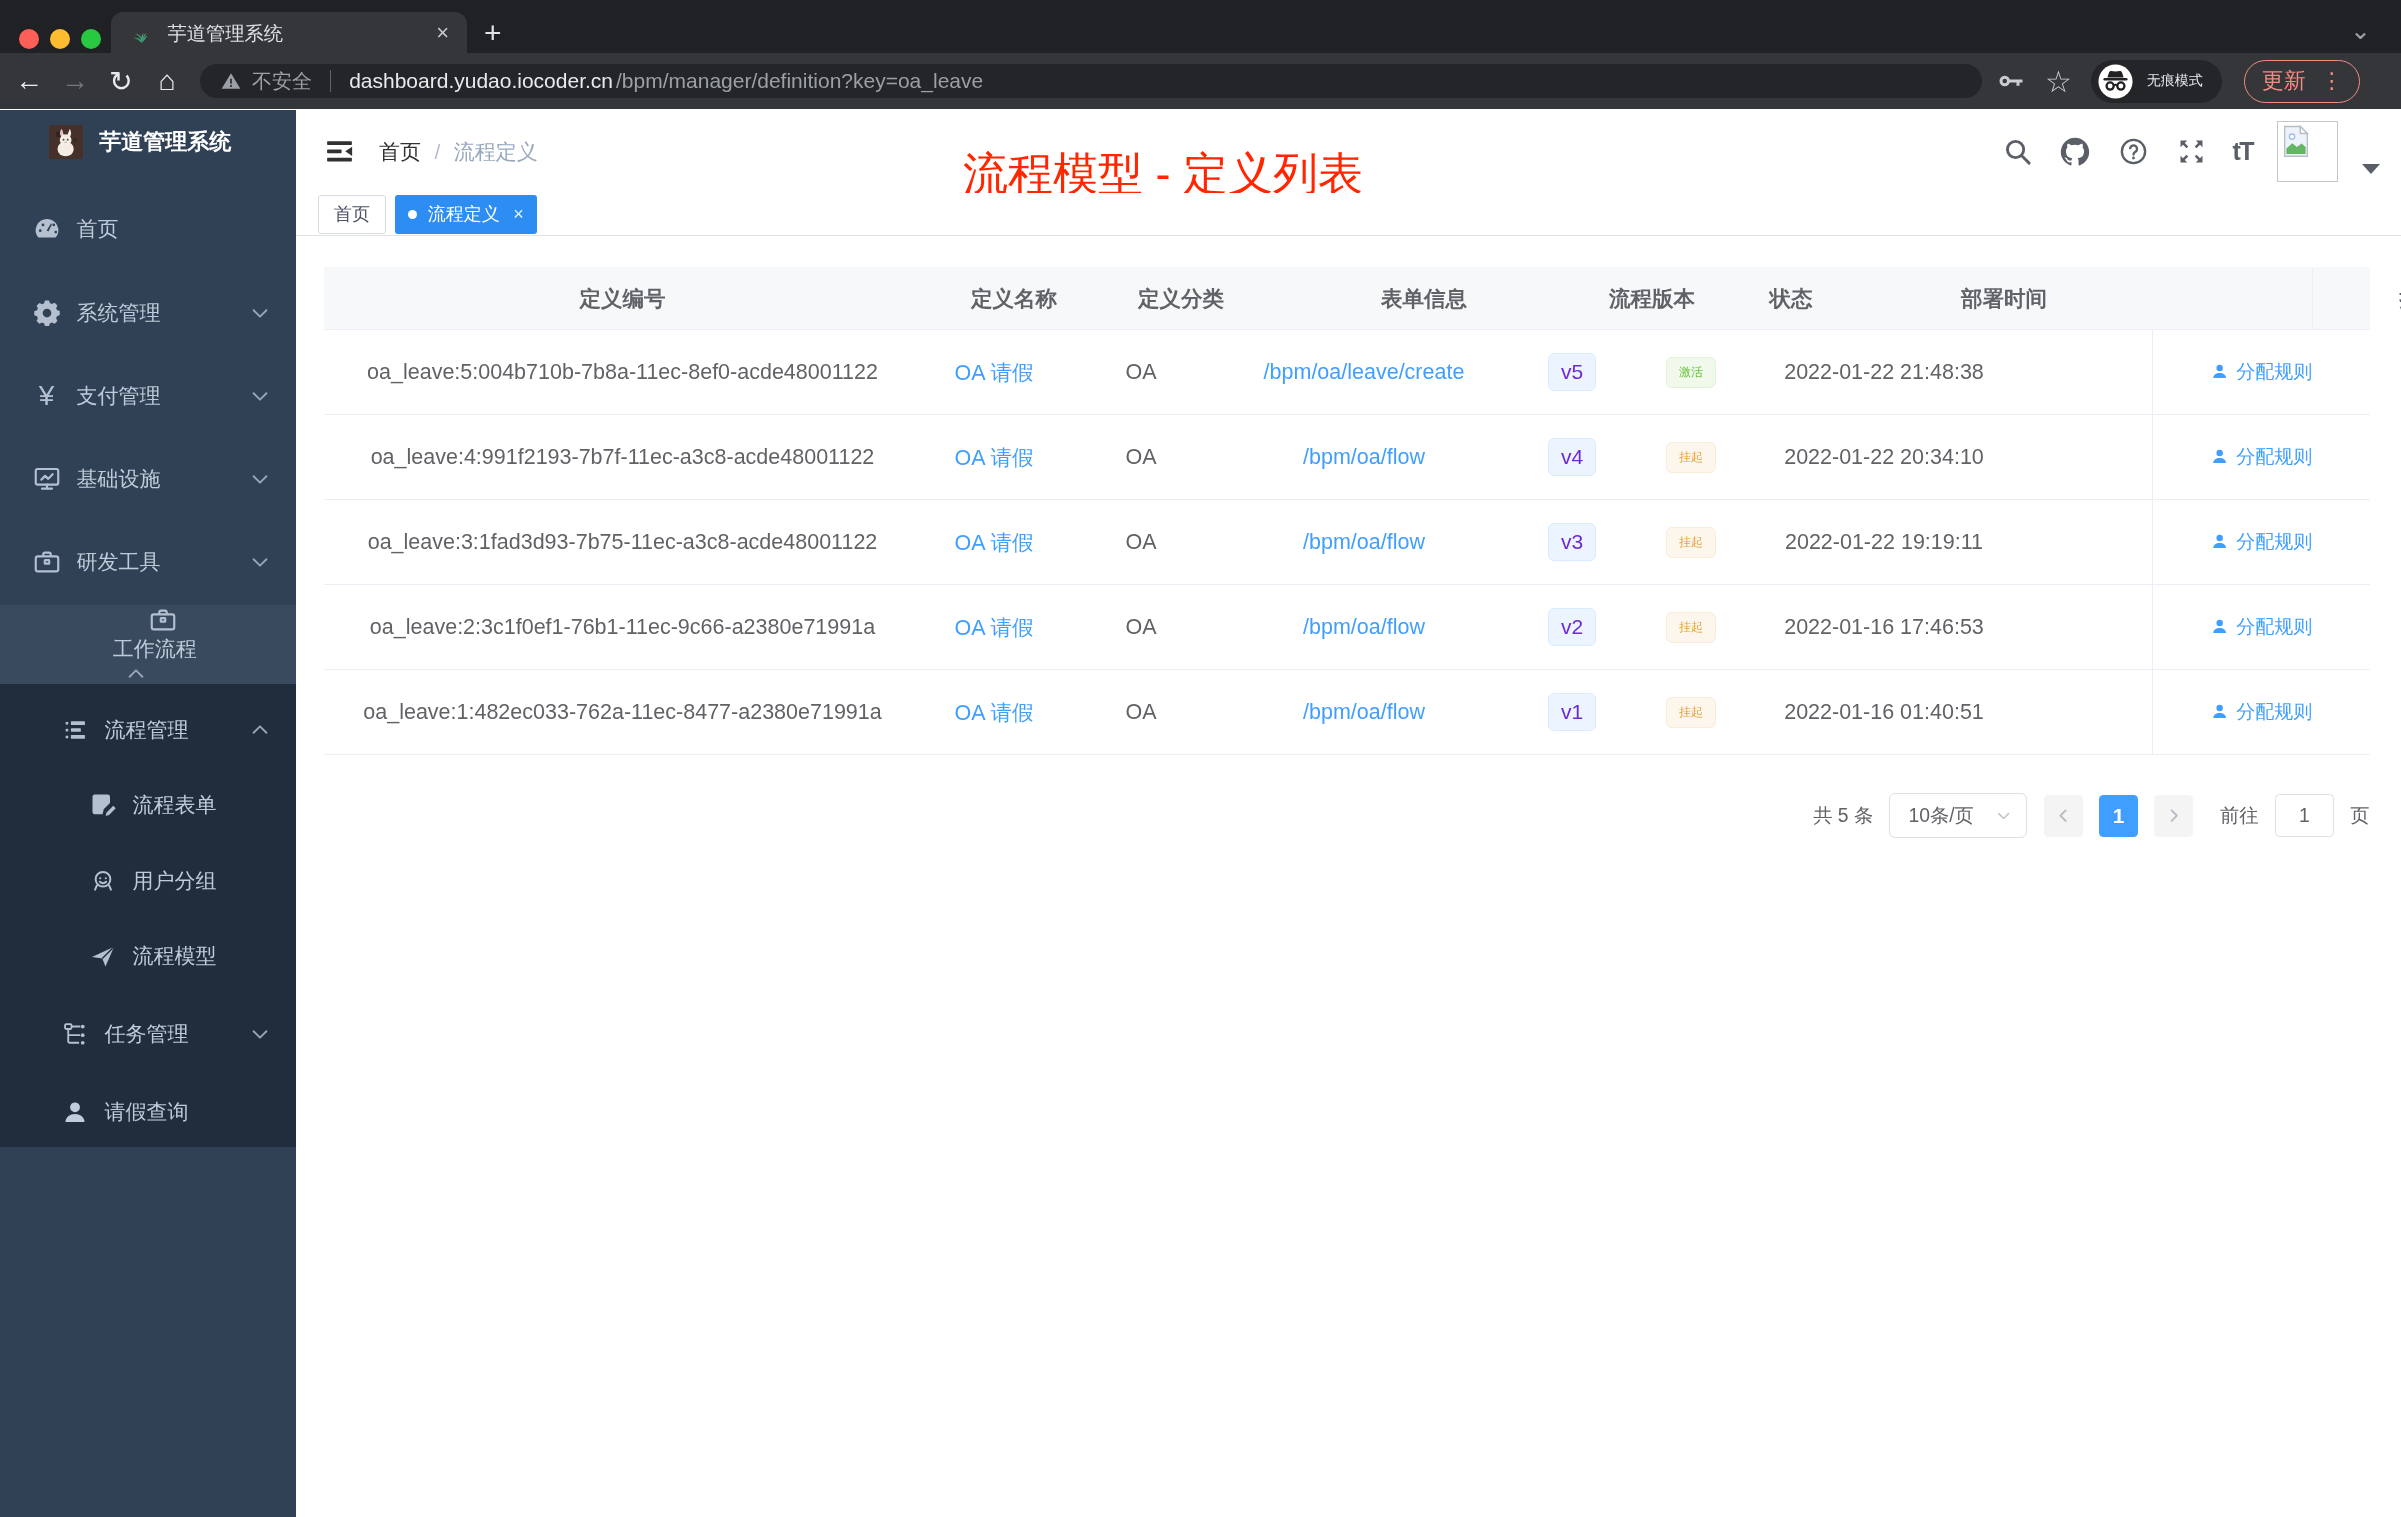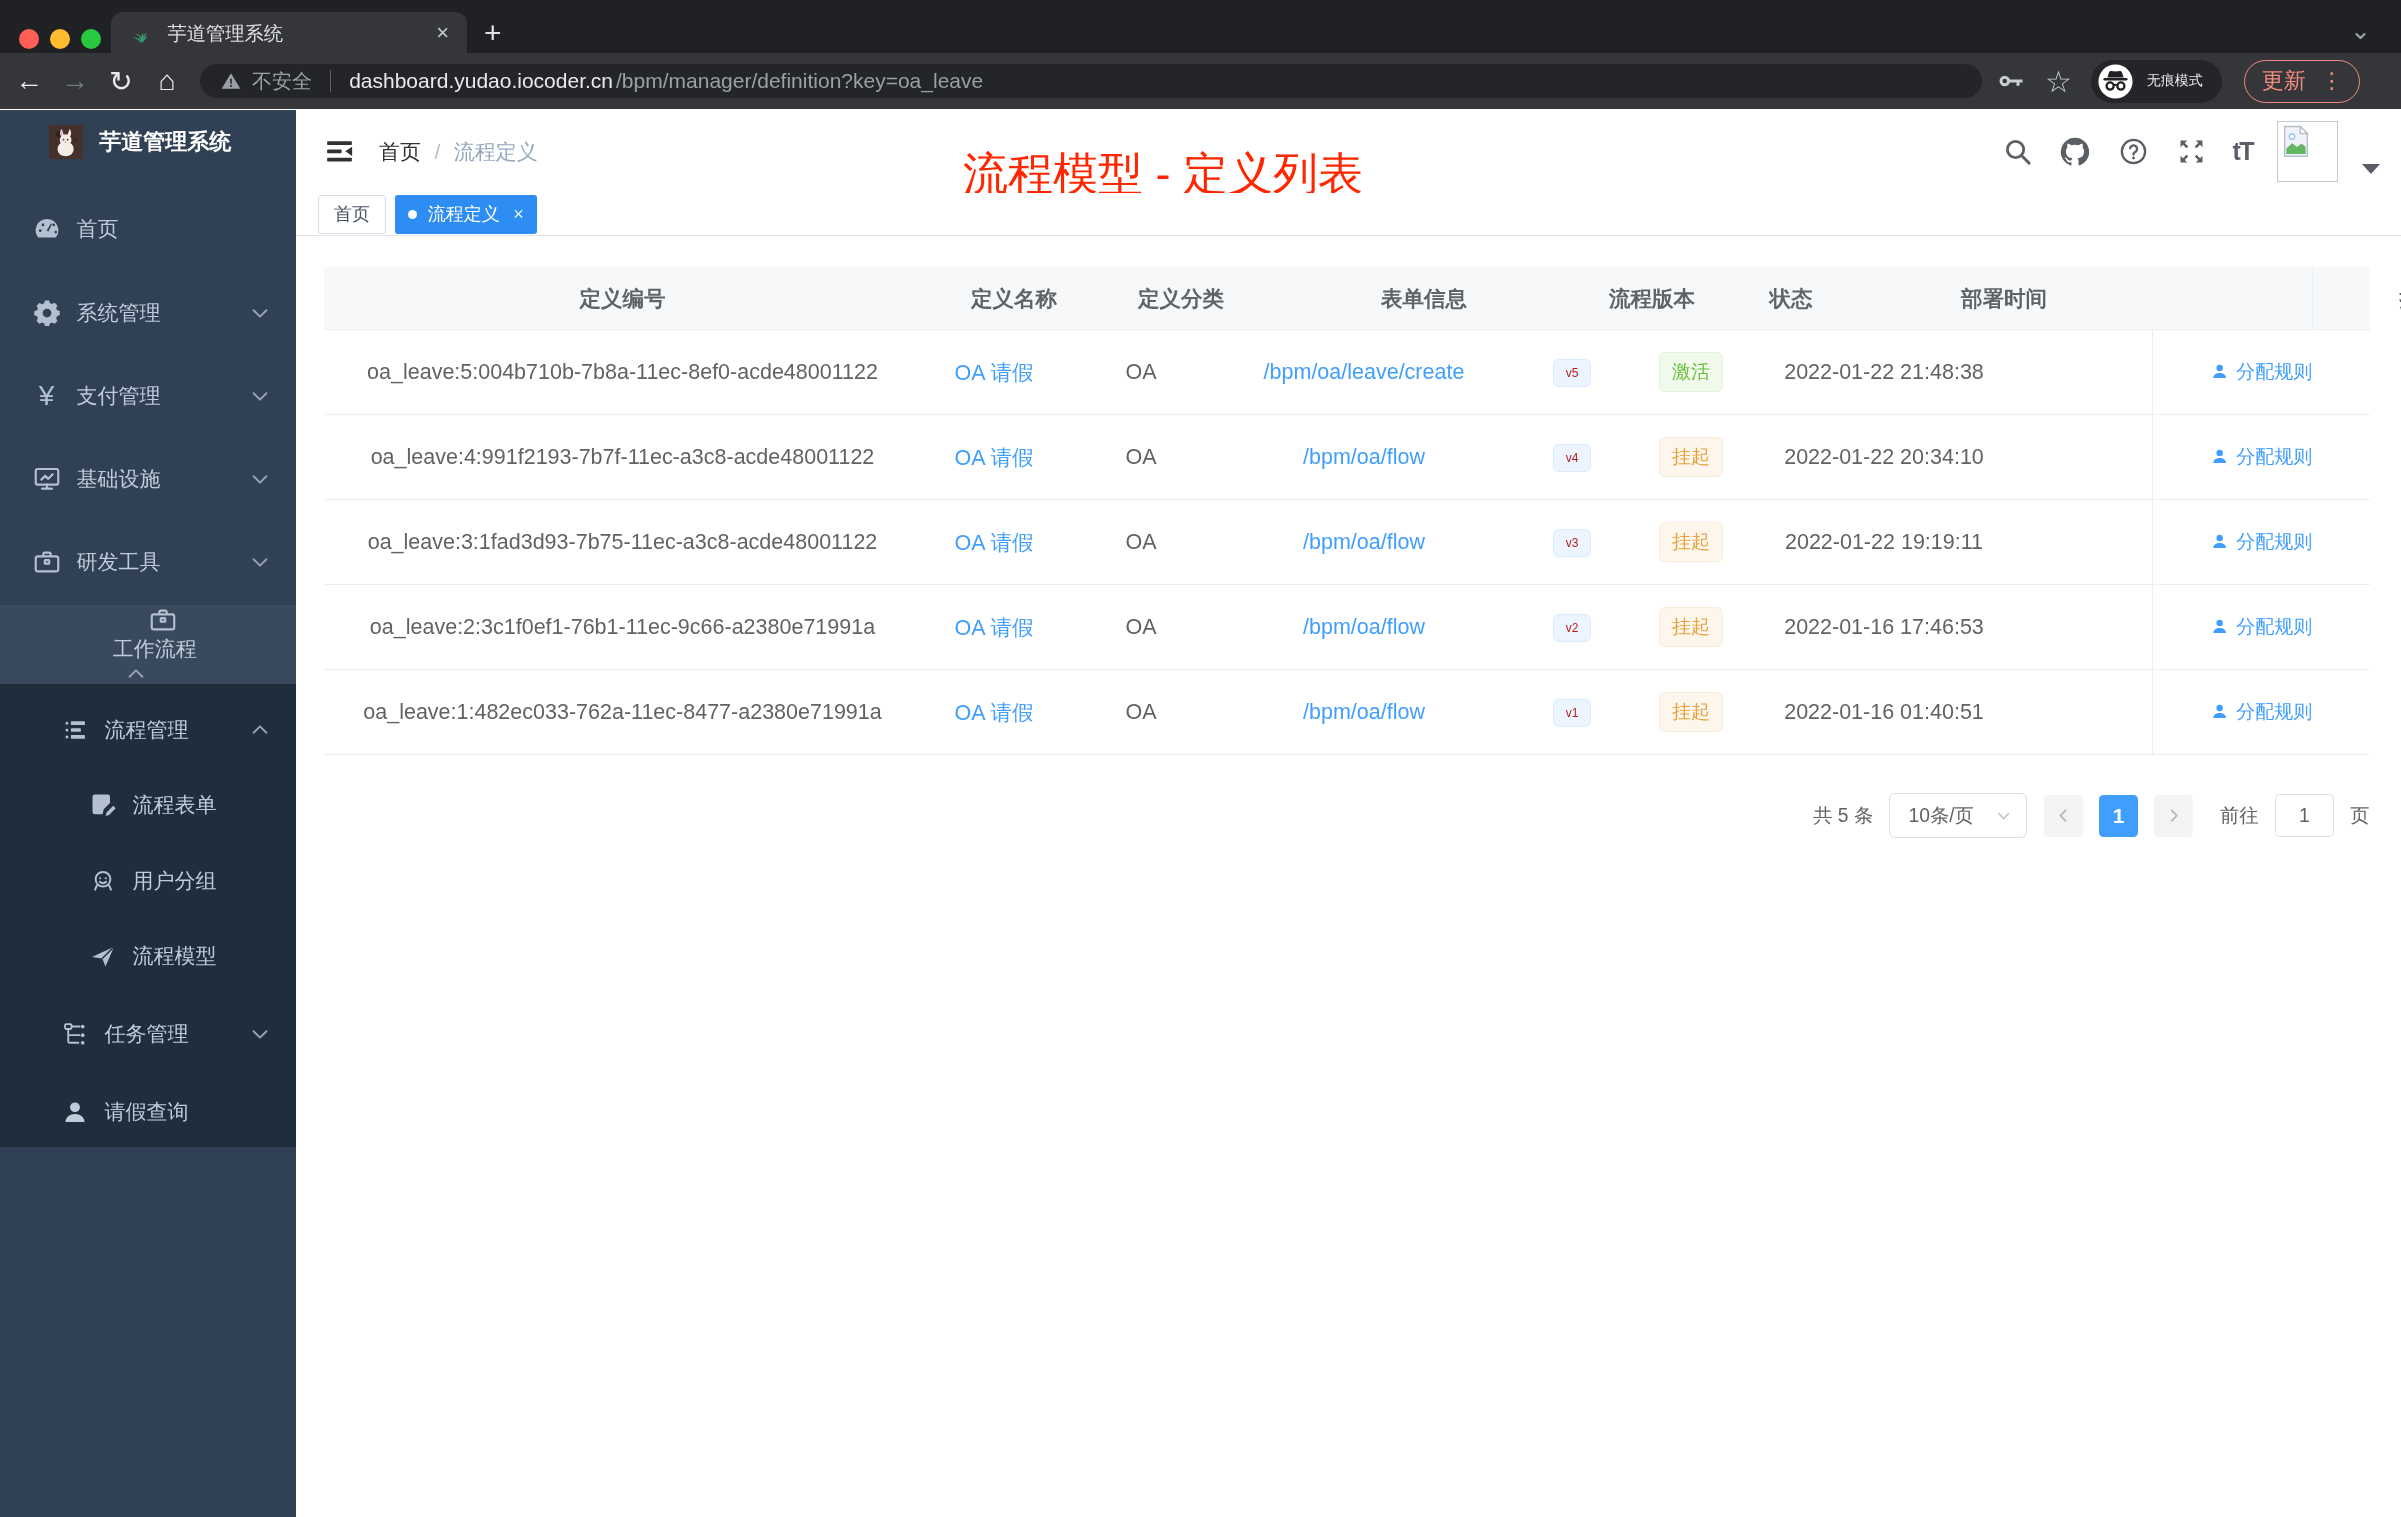--- a/index.html
+++ b/index.html
@@ -83,22 +83,22 @@
   
   .table { position:absolute; left:27.5px; top:157px; width:2046px; font-size:21.5px; color:#606266; }
   .trow { display:flex; align-items:center; height:85px; border-bottom:1.5px solid #ebeef5; background:#fff; }
   .thead { height:63px; background:#f7f8fa; font-weight:bold; color:#5f6368; border-bottom:1.5px solid #ebeef5; display:flex; align-items:center;gap:20px; }
   .cell { text-align:center; flex:none; }
   .c1{width:598px;} .c2{width:145px;} .c3{width:149px;} .c4{width:297px;} .c5{width:119px;}
   .c6{width:119px;} .c7{width:267px;} .c8{width:134px;} 
   .c9{width:218px; align-self:stretch; display:flex; align-items:center; justify-content:center; border-left:1.5px solid #ebeef5;}
   .link { color:#409eff; }
   .vtag { display:inline-block; min-width:30px; padding:6px 12px; background:#ecf5ff; border:1.5px solid #d9ecff;
-          border-radius:6px; color:#b91c1c; font-size:12px; }
-  .stag { display:inline-block; padding:6px 12px; border-radius:6px; font-size:19px; }
+          border-radius:6px; color:#6d28d9; font-size:21px; }
+  .stag { display:inline-block; padding:6px 12px; border-radius:6px; font-size:12px; }
   .stag.green { background:#f0f9eb; border:1.5px solid #e1f3d8; color:#67c23a; }
   .stag.orange { background:#fdf6ec; border:1.5px solid #faecd8; color:#e6a23c; }
   .actionlink { color:#409eff; font-size:19px; display:inline-flex; align-items:center; gap:7.4px; }
 
   
   .pager { position:absolute; left:27.5px; top:683px; width:2046px; display:flex; align-items:center;
            justify-content:flex-end; gap:16.3px; font-size:19.3px; color:#606266; }
   .psel { width:138px; height:45px; border:1.5px solid #dcdfe6; border-radius:6px; display:flex;
           align-items:center; justify-content:space-between; padding:0 13.4px 0 18px; color:#606266; }
   .pbtn { width:39px; height:42px; background:#f4f4f5; border-radius:4.5px; display:flex; align-items:center;

